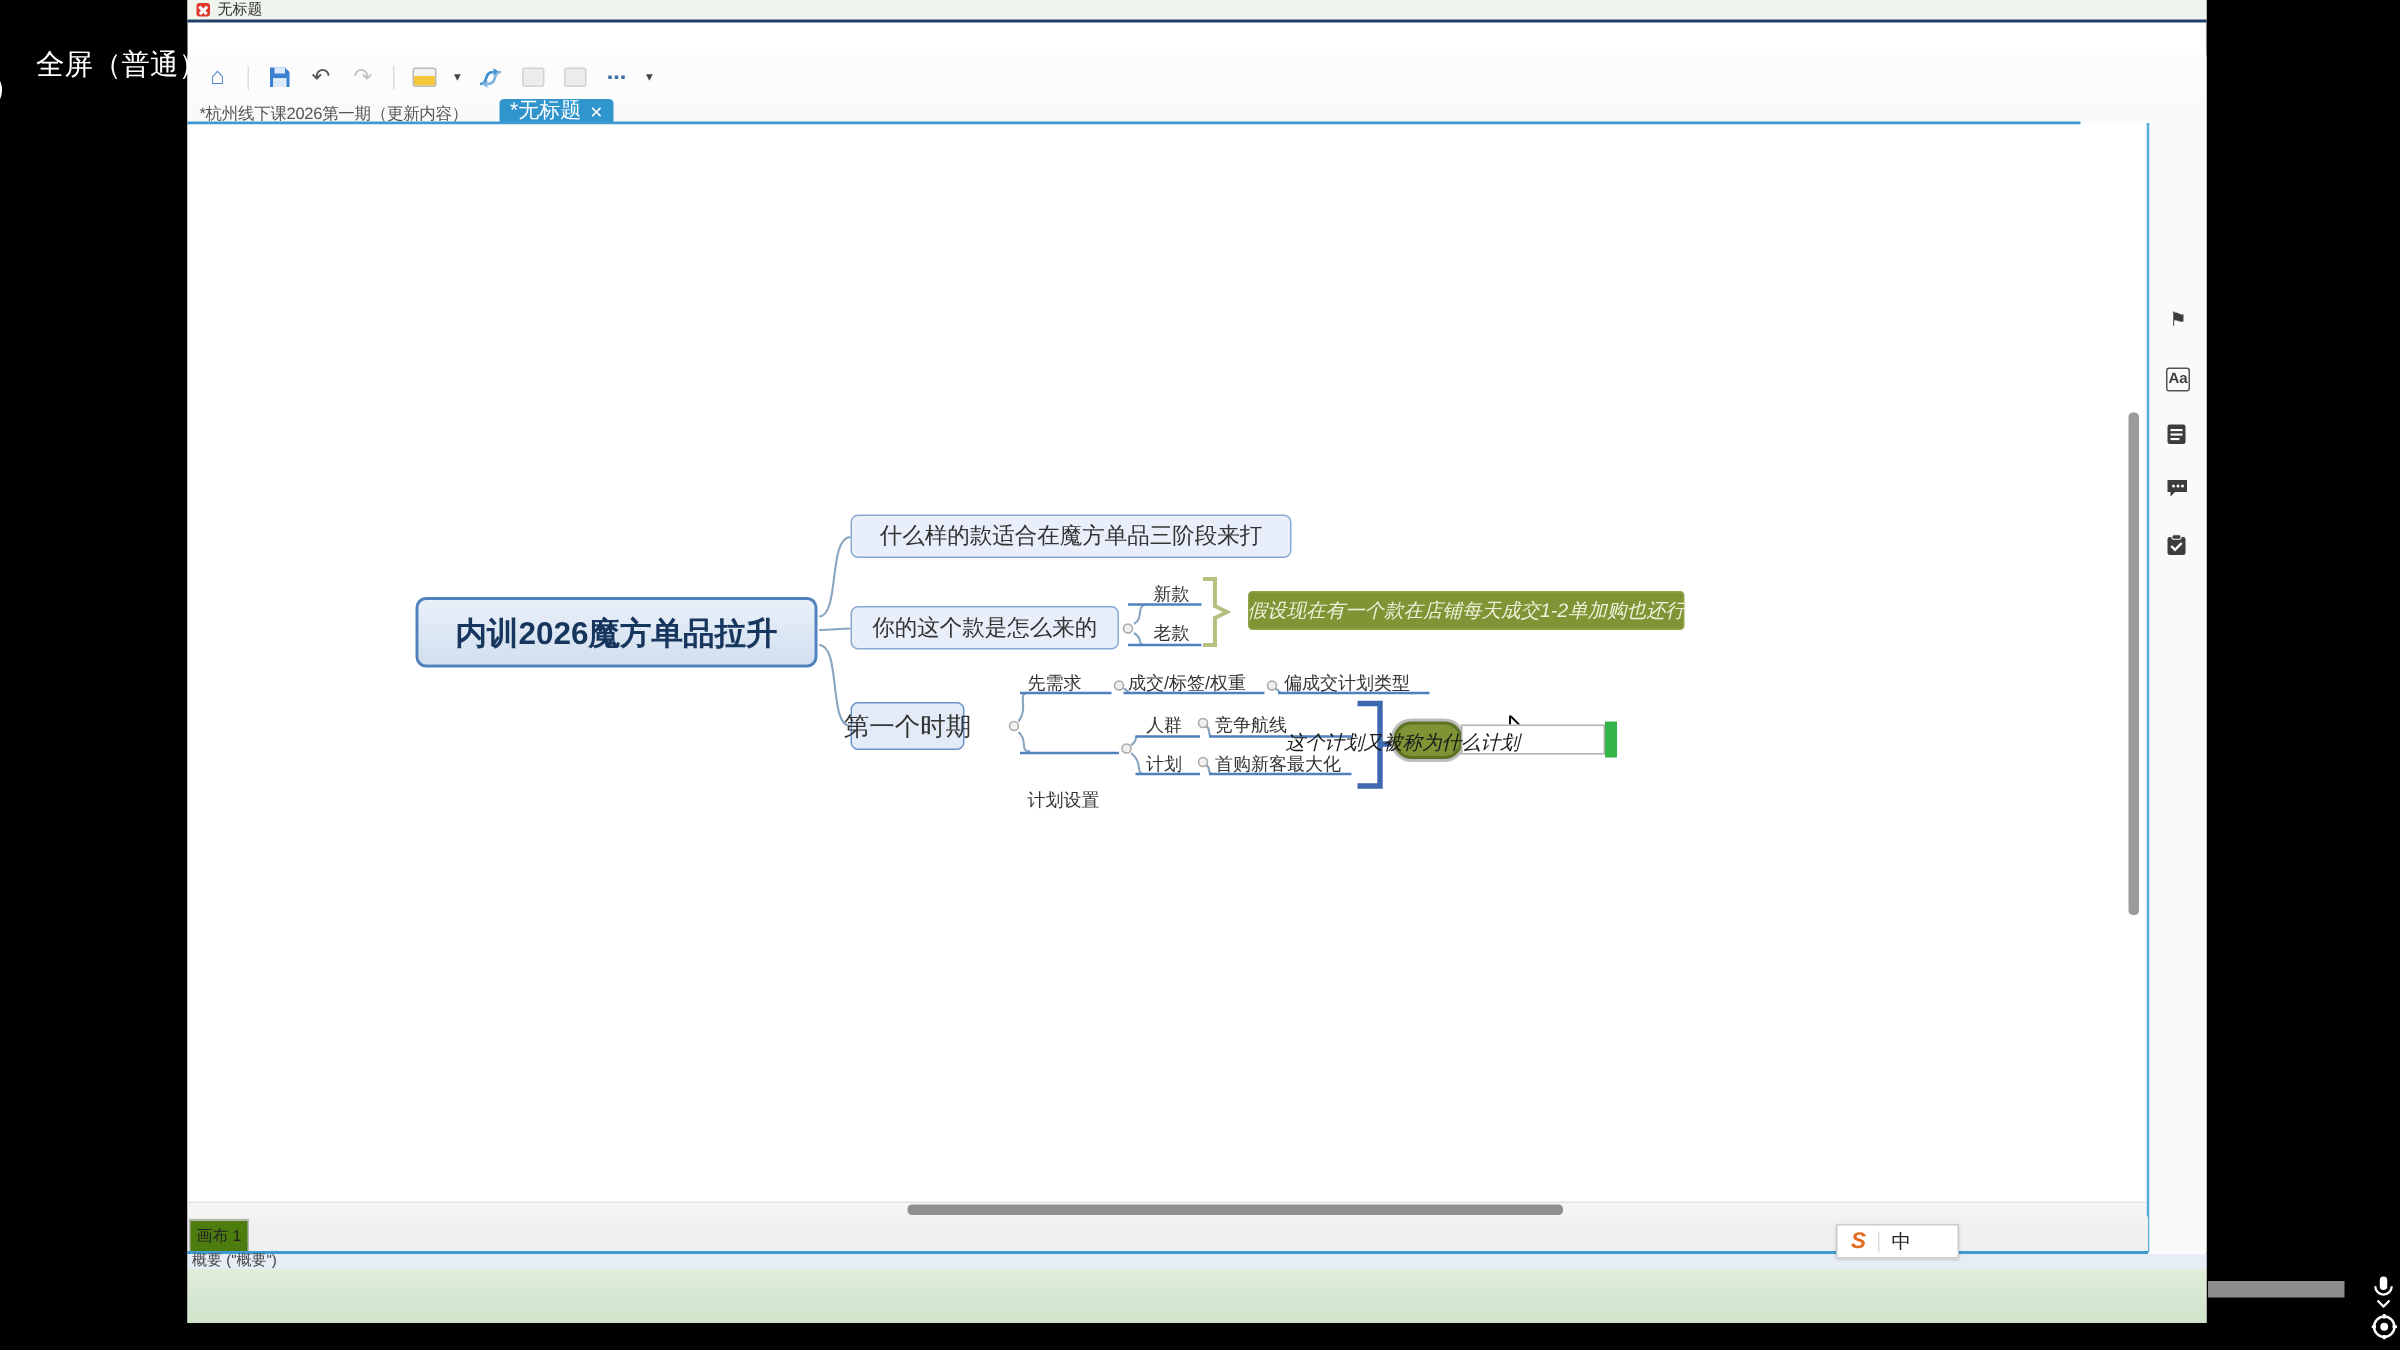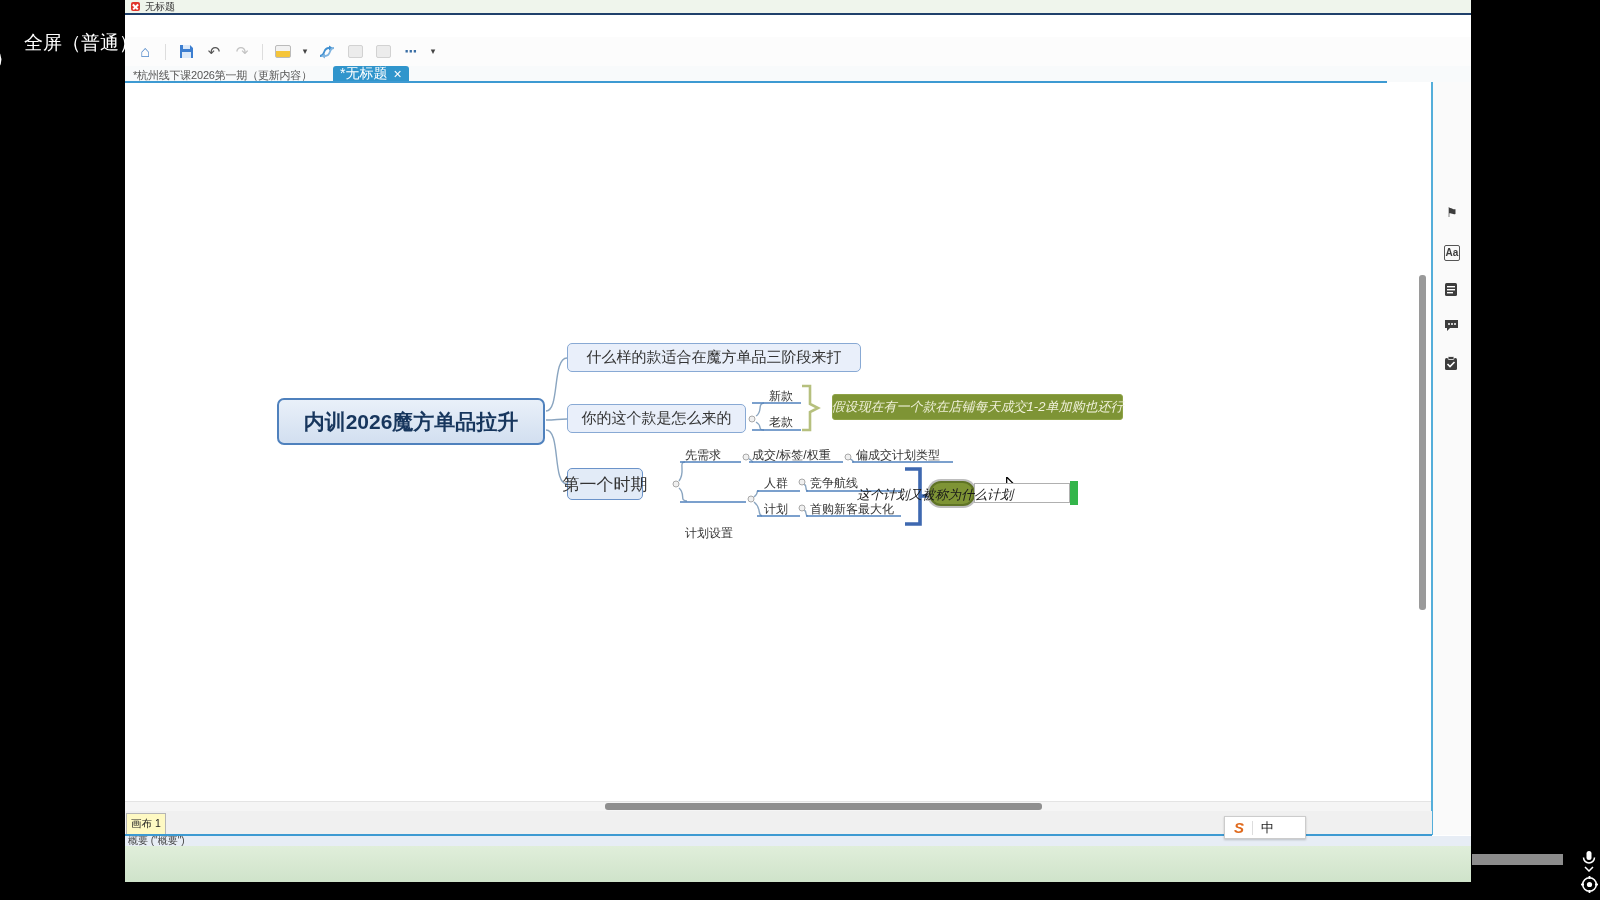--- a/index.html
+++ b/index.html
@@ -46,21 +46,21 @@
   #sum1{left:820px;top:394px;width:291px;height:26px;background:#7e9435;border:1px solid #8fa348;border-radius:3px;color:#eff0d9;font-style:italic;font-size:13px;display:flex;align-items:center;justify-content:center;white-space:nowrap;}
   #sel-node{left:929px;top:481px;width:46px;height:25px;background:#7e9435;border:2px solid #5f7326;border-radius:12px;box-shadow:0 0 0 2px #bdbdbd;}
   #edit-overlay{left:857px;top:486px;font-size:13px;font-style:italic;color:#1a1a1a;white-space:nowrap;z-index:30;}
   #edit-box{left:974px;top:483px;width:96px;height:20px;background:#fff;border:1px solid #b0b0b0;z-index:25;}
   #edit-handle{left:1070px;top:481px;width:8px;height:24px;background:#33b54a;z-index:26;}
   
   #hscroll{left:0;top:801px;width:1306px;height:10px;background:#f5f5f5;border-top:1px solid #e4e4e4;}
   #hthumb{left:480px;top:1px;width:437px;height:7px;background:#8f8f8f;border-radius:3px;}
   #vscroll-thumb{left:1294px;top:275px;width:7px;height:335px;background:#9a9a9a;border-radius:3px;}
   #sheetrow{left:0;top:811px;width:1307px;height:23px;background:#f0f0f0;}
-  #sheettab{left:1px;top:2px;width:40px;height:21px;background:#fef9c3;border:1px solid #b5b5b5;border-bottom:none;font-size:10.5px;color:#222;display:flex;align-items:center;justify-content:center;}
+  #sheettab{left:1px;top:2px;width:40px;height:21px;background:#4d7c0f;border:1px solid #b5b5b5;border-bottom:none;font-size:10.5px;color:#222;display:flex;align-items:center;justify-content:center;}
   #statusrow{left:0;top:836px;width:1346px;height:10px;background:#e7edf5;font-size:10px;color:#444;line-height:10px;padding-left:3px;}
   
   #sidepanel{left:1308px;top:82px;width:38px;height:753px;background:#fafafa;}
   .side-ico{position:absolute;left:11px;width:16px;height:16px;color:#3d3d3d;font-size:13px;text-align:center;line-height:16px;}
   
   #ime{left:1099px;top:816px;width:82px;height:23px;background:#fff;border:1px solid #ccc;box-shadow:0 1px 2px rgba(0,0,0,.2);display:flex;align-items:center;z-index:40;}
   #ime-s{font-size:15px;font-weight:bold;font-style:italic;color:#e06a1d;margin-left:9px;}
   #ime-sep{width:1px;height:14px;background:#ddd;margin:0 8px;}
   #ime-mode{font-size:13px;color:#222;}
   

